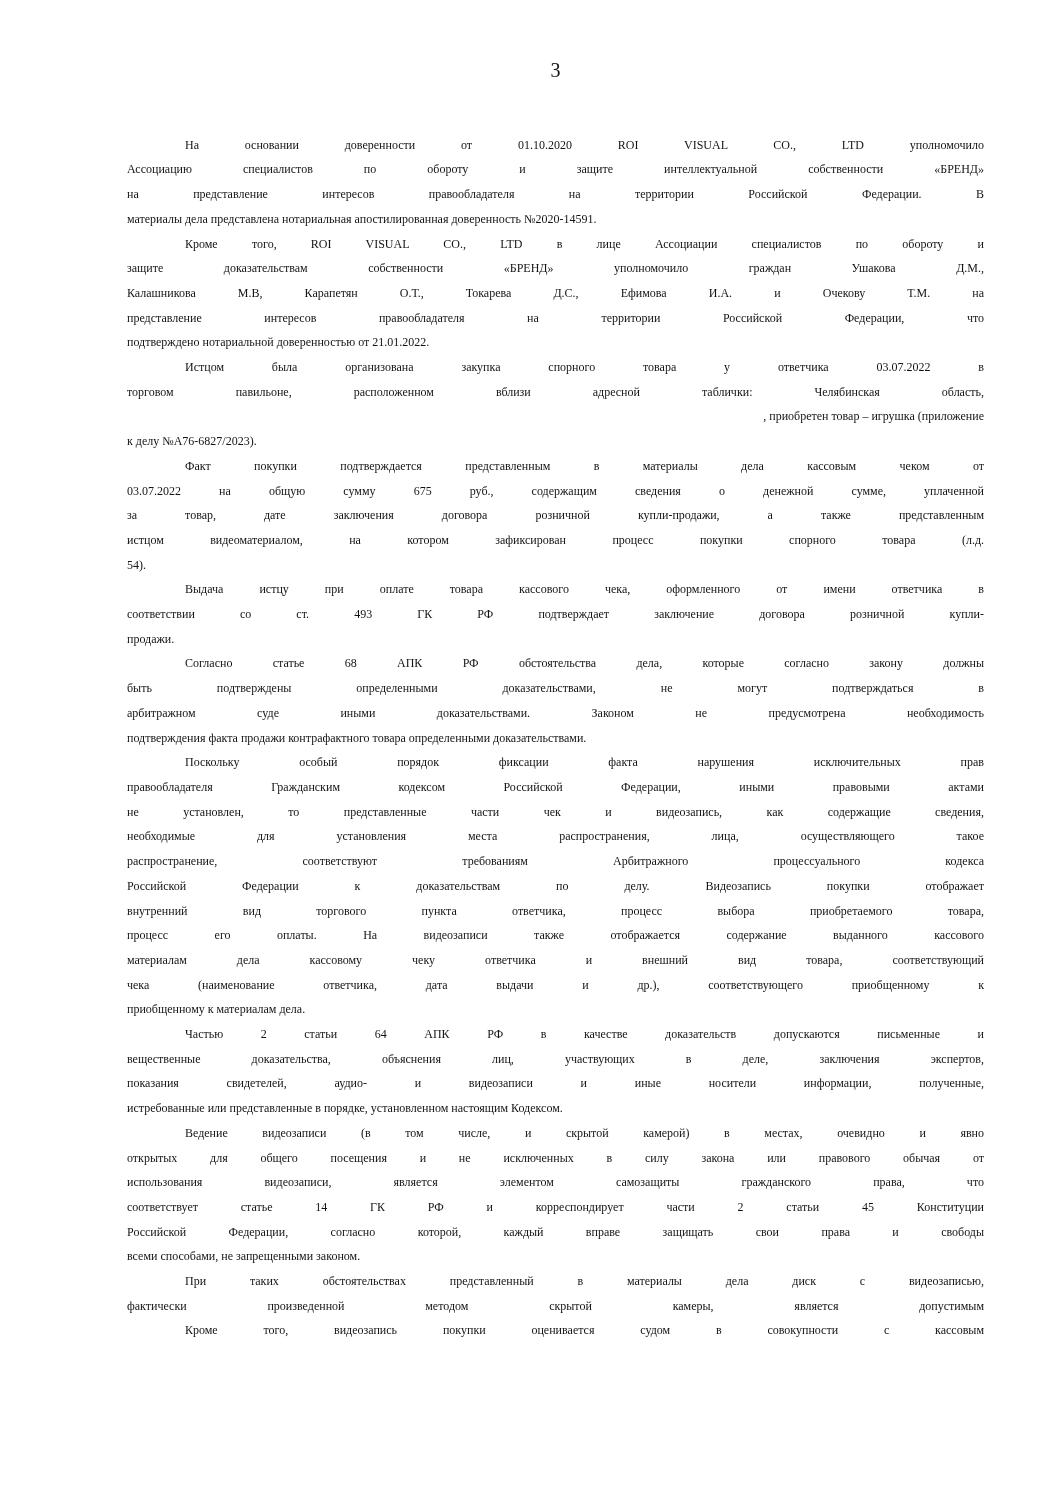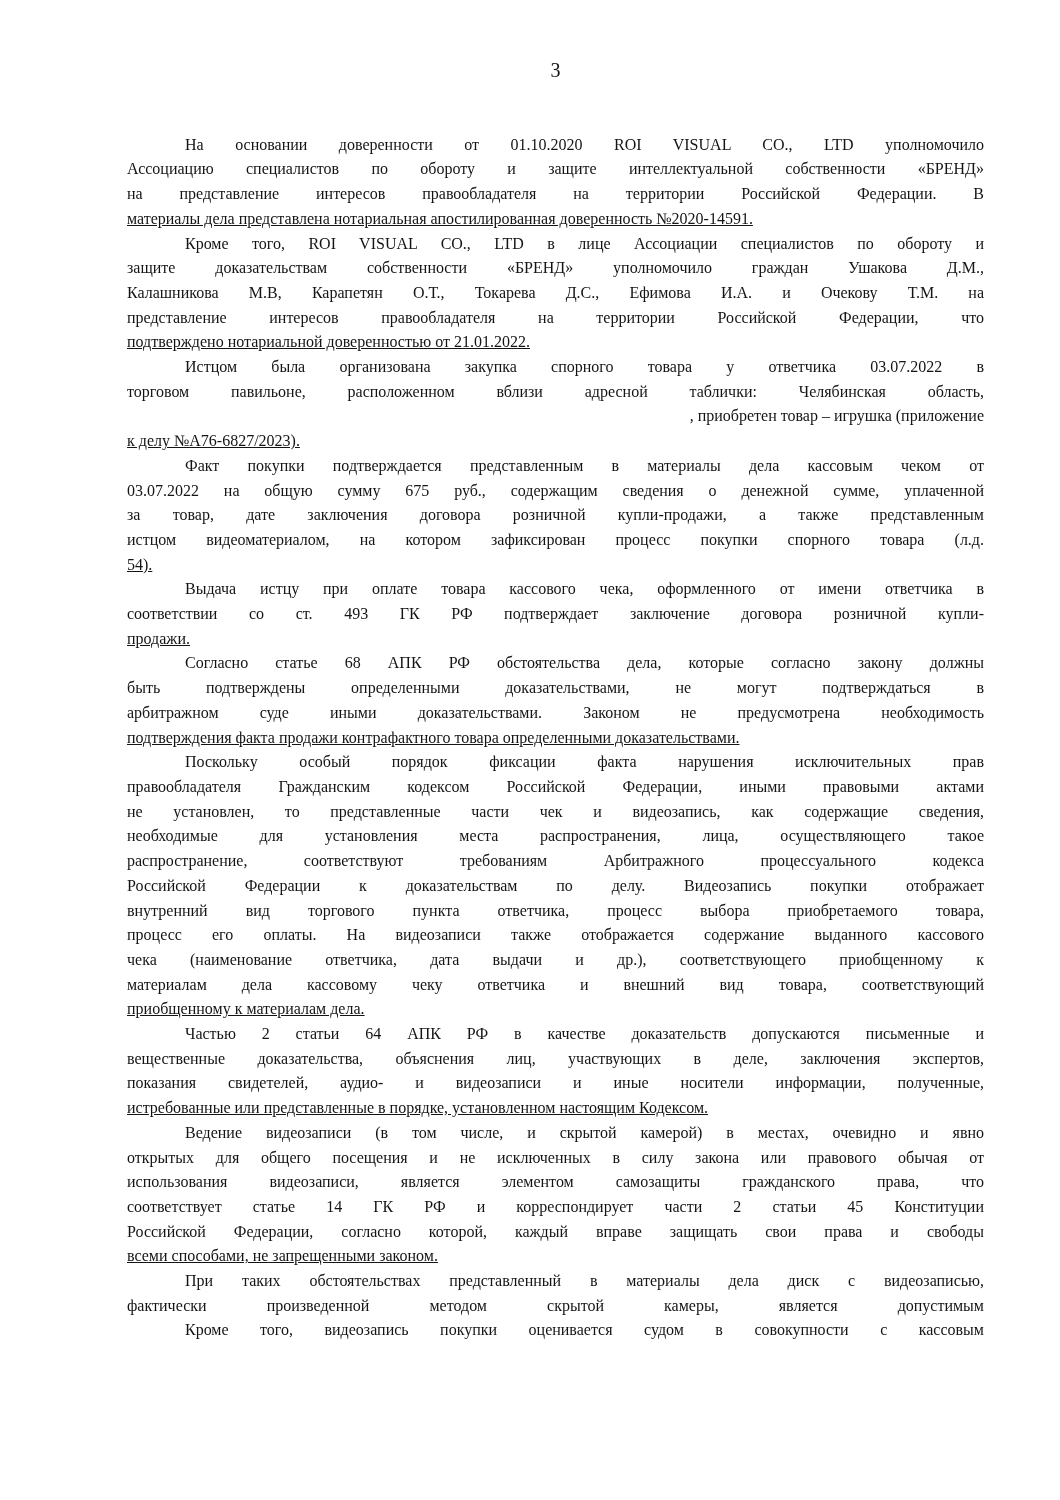--- a/index.html
+++ b/index.html
@@ -21,37 +21,36 @@
     top: 58px;
     width: 857px;
   }
   .page-number {
     text-align: center;
     font-size: 20px;
     line-height: 24.7px;
     margin-bottom: 50px;
   }
   .doc-body {
-    font-size: 16px;
+    font-size: 12px;
   }
   .para {
     margin: 0;
     padding: 0;
   }
   .line {
     line-height: 24.7px;
     min-height: 24.7px;
     text-align: justify;
     text-align-last: justify;
     white-space: normal;
   }
   .a-left {
     text-align: left;
     text-align-last: left;
-    text-decoration: underline;
   }
   .a-right {
     text-align: left;
     text-align-last: right;
   }
   .indent {
     padding-left: 58px;
   }
 </style>
 </head>
@@ -99,22 +98,22 @@
       </div>
       <div class="para">
         <div class="line a-justify indent">Поскольку особый порядок фиксации факта нарушения исключительных прав</div>
         <div class="line a-justify">правообладателя Гражданским кодексом Российской Федерации, иными правовыми актами</div>
         <div class="line a-justify">не установлен, то представленные части чек и видеозапись, как содержащие сведения,</div>
         <div class="line a-justify">необходимые для установления места распространения, лица, осуществляющего такое</div>
         <div class="line a-justify">распространение, соответствуют требованиям Арбитражного процессуального кодекса</div>
         <div class="line a-justify">Российской Федерации к доказательствам по делу. Видеозапись покупки отображает</div>
         <div class="line a-justify">внутренний вид торгового пункта ответчика, процесс выбора приобретаемого товара,</div>
         <div class="line a-justify">процесс его оплаты. На видеозаписи также отображается содержание выданного кассового</div>
+        <div class="line a-justify">материалам дела кассовому чеку ответчика и внешний вид товара, соответствующий</div>
         <div class="line a-justify">чека (наименование ответчика, дата выдачи и др.), соответствующего приобщенному к</div>
-        <div class="line a-justify">материалам дела кассовому чеку ответчика и внешний вид товара, соответствующий</div>
         <div class="line a-left">приобщенному к материалам дела.</div>
       </div>
       <div class="para">
         <div class="line a-justify indent">Частью 2 статьи 64 АПК РФ в качестве доказательств допускаются письменные и</div>
         <div class="line a-justify">вещественные доказательства, объяснения лиц, участвующих в деле, заключения экспертов,</div>
         <div class="line a-justify">показания свидетелей, аудио- и видеозаписи и иные носители информации, полученные,</div>
         <div class="line a-left">истребованные или представленные в порядке, установленном настоящим Кодексом.</div>
       </div>
       <div class="para">
         <div class="line a-justify indent">Ведение видеозаписи (в том числе, и скрытой камерой) в местах, очевидно и явно</div>

